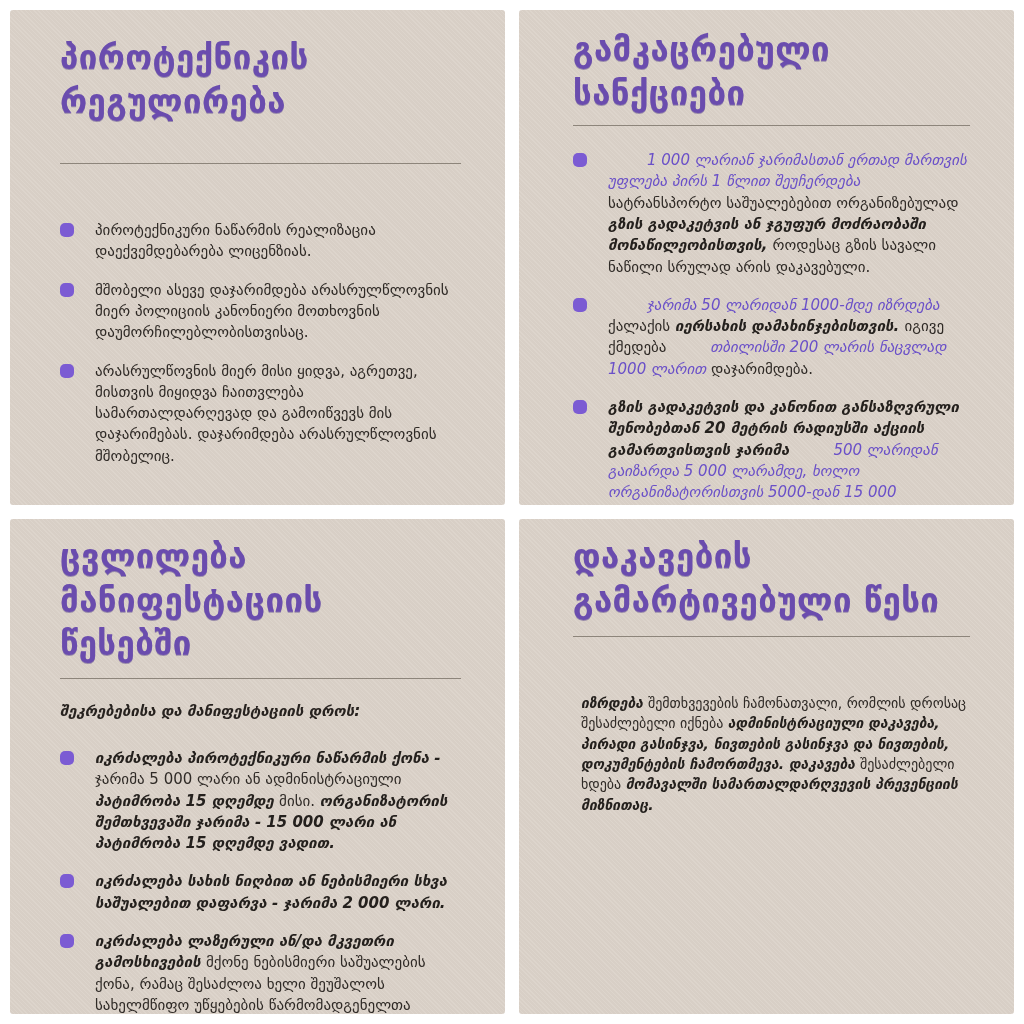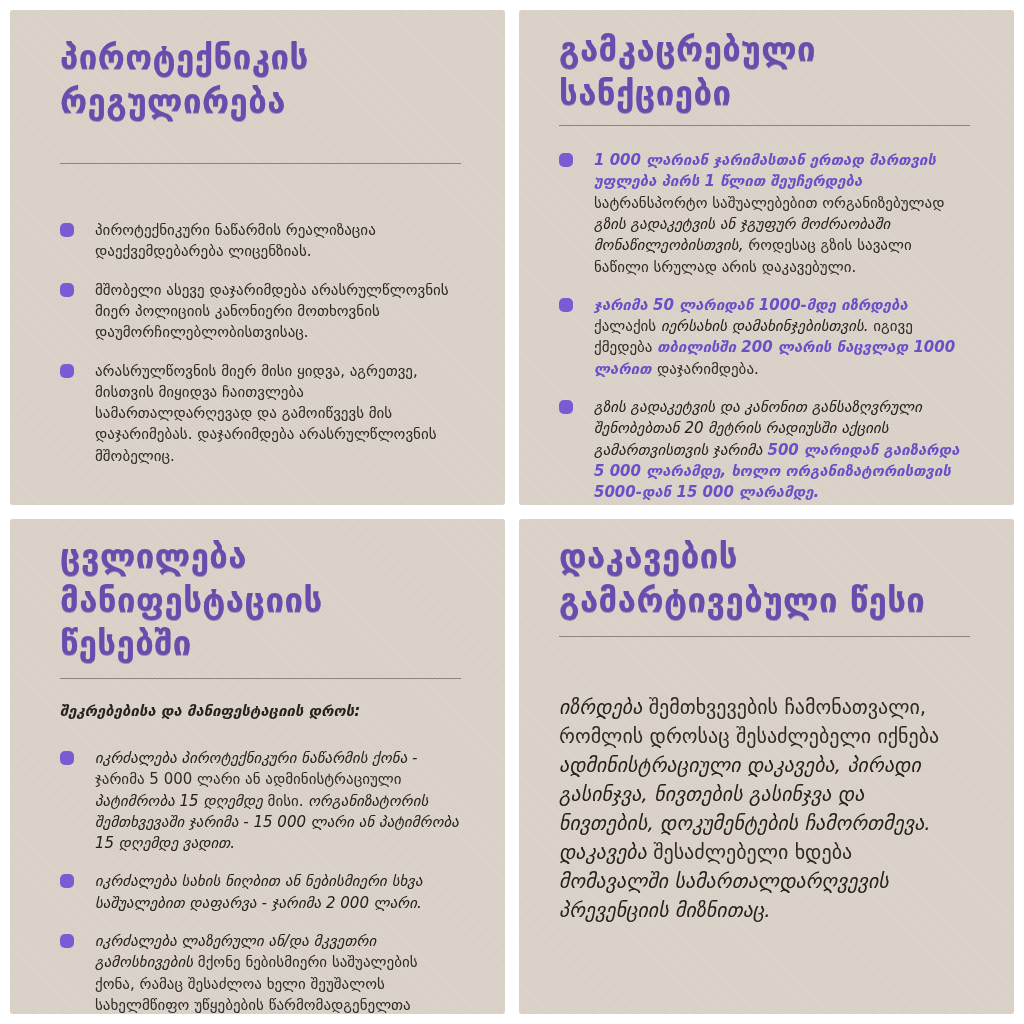--- a/index.html
+++ b/index.html
@@ -21,21 +21,21 @@
   }
   .panel{
     box-sizing:border-box;
     background:#dbd2c9;
     background-image:repeating-linear-gradient(45deg, rgba(255,255,255,0.06) 0 1px, rgba(0,0,0,0.015) 1px 3px);
     border-radius:3px;
     overflow:hidden;
     padding:26px 44px 18px 50px;
     position:relative;
   }
-  .panel.p2, .panel.p4{padding-left:40px;}
+  .panel.p2, .panel.p4{padding-left:54px;}
   .panel-title{
     margin:0;
     font-size:33px;
     line-height:1.32;
     font-weight:bold;
     letter-spacing:0.4px;
     color:#6a4cae;
     text-shadow:0 1px 0 rgba(74,53,133,0.45);
   }
   .p2 .panel-title{margin-top:-8px;}
@@ -76,29 +76,29 @@
   }
   .bullet-icon{
     flex:0 0 14px;
     width:14px;height:14px;
     margin-top:3px;
     border-radius:5px;
     background:#7b5bd3;
   }
   .bullet-text{display:block;}
   .paragraph{
-    margin:56px 0 0 0;
-    font-size:20px;
+    margin:56px 0 0 8px;
+    font-size:14px;
     line-height:1.45;
     color:#2f2a26;
     max-width:400px;
   }
   .seg-normal{font-weight:normal;font-style:normal;color:#2f2a26;}
-  .seg-bold{font-weight:normal;font-style:italic;color:#24201d;}
-  .seg-purple{font-weight:bold;font-style:italic;color:#6a50c8;}
+  .seg-bold{font-weight:bold;font-style:italic;color:#24201d;}
+  .seg-purple{font-weight:normal;font-style:italic;color:#6a50c8;margin-left:39px;}
 </style>
 </head>
 <body>
 
 <div class="collage">
 
   <section class="panel p1">
     <h2 class="panel-title">პიროტექნიკის რეგულირება</h2>
     <hr class="divider">
     <ul class="bullets">

